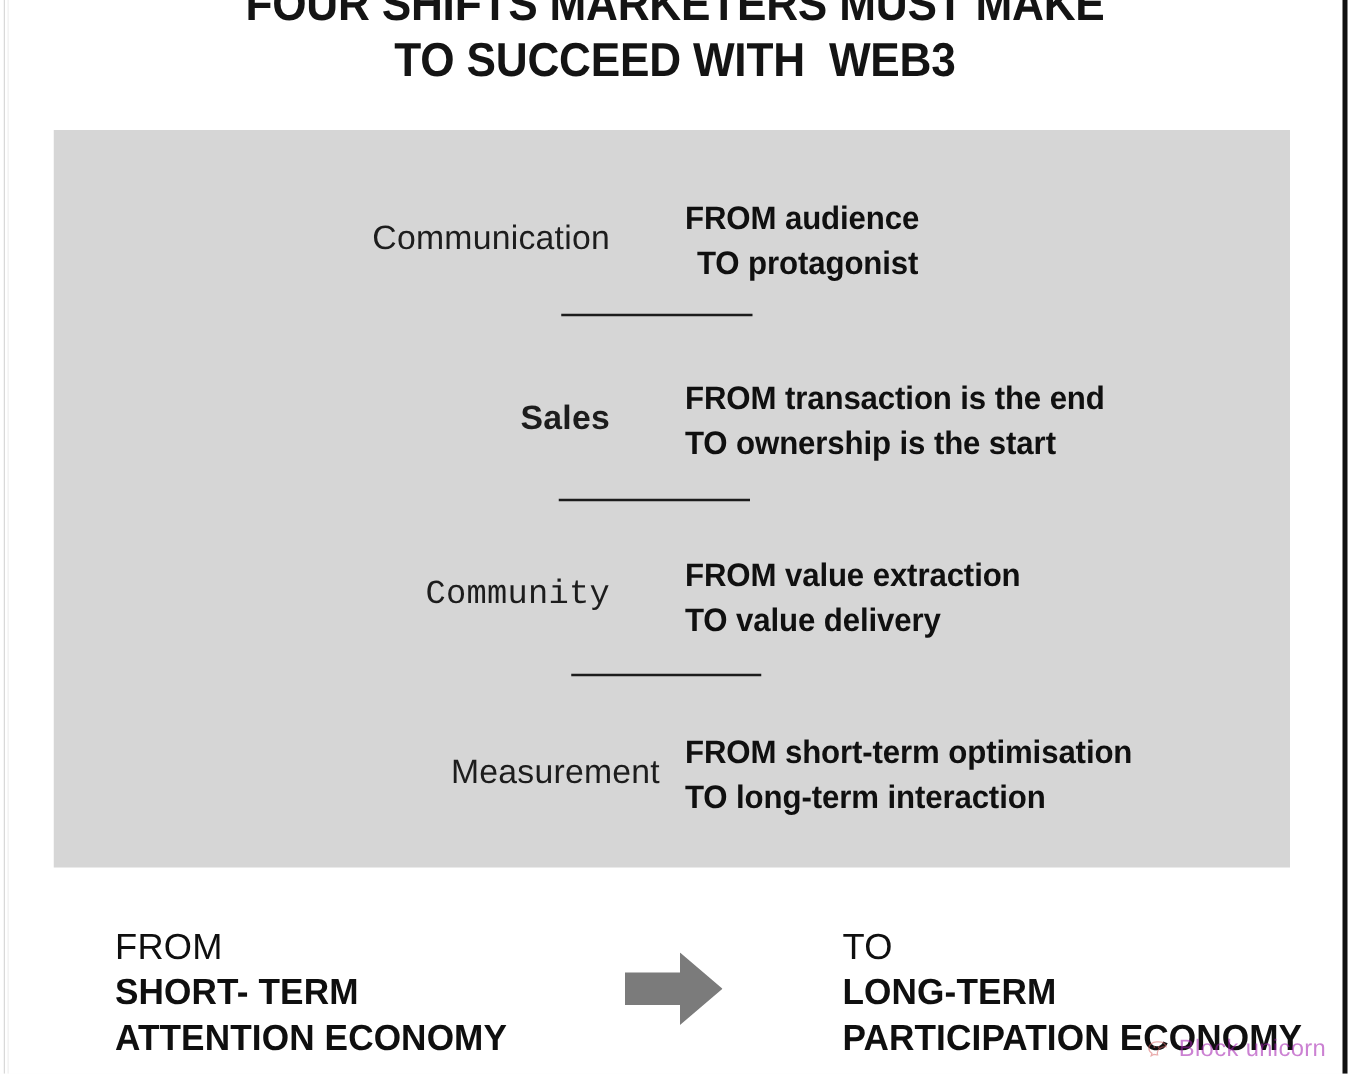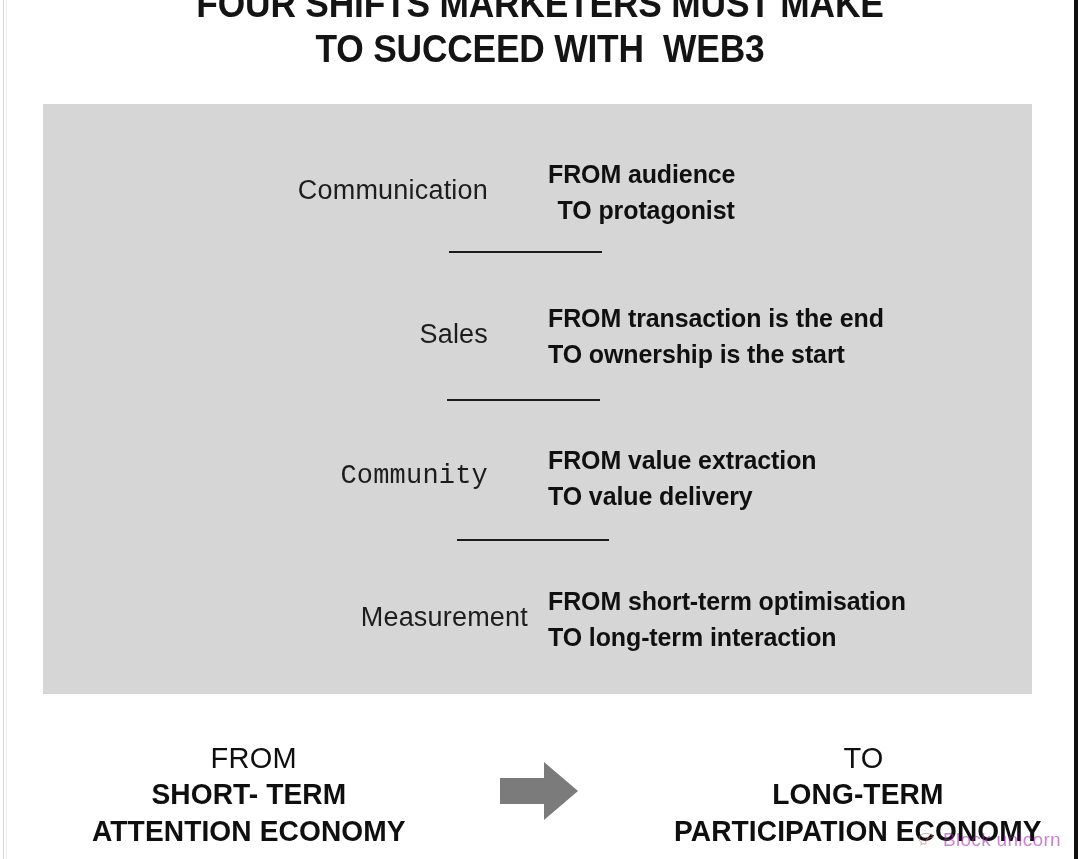--- a/index.html
+++ b/index.html
@@ -99,21 +99,21 @@
   .divider {
     position: absolute;
     height: 2px;
     background: #1c1c1c;
   }
 
   
   .bottom {
     position: absolute;
     left: 0; top: 694px;
-    width: 1048px; height: 165px; text-align: center;
+    width: 1048px; height: 165px;
   }
   .blk {
     position: absolute;
     color: #0f0f0f;
   }
   .blk .kicker {
     display: block;
     font-weight: 400;
     font-size: 29px;
     line-height: 36px;
@@ -184,21 +184,21 @@
       <div class="row-label" style="top:18px;">Communication</div>
       <div class="row-text" style="top:0px;">
         <span class="ln">FROM audience</span>
         <span class="ln indent">TO protagonist</span>
       </div>
     </div>
 
     <div class="divider" style="left:406px; top:147px; width:153px;"></div>
 
     <div class="row" style="top:196px;">
-      <div class="row-label" style="top:18px;">Sales</div>
+      <div class="row-label" style="top:18px;font-weight:bold;">Sales</div>
       <div class="row-text" style="top:0px;">
         <span class="ln">FROM transaction is the end</span>
         <span class="ln">TO ownership is the start</span>
       </div>
     </div>
 
     <div class="divider" style="left:404px; top:295px; width:153px;"></div>
 
     <div class="row" style="top:338px;">
       <div class="row-label" style="top:18px;font-family:Liberation Mono, monospace;">Community</div>

